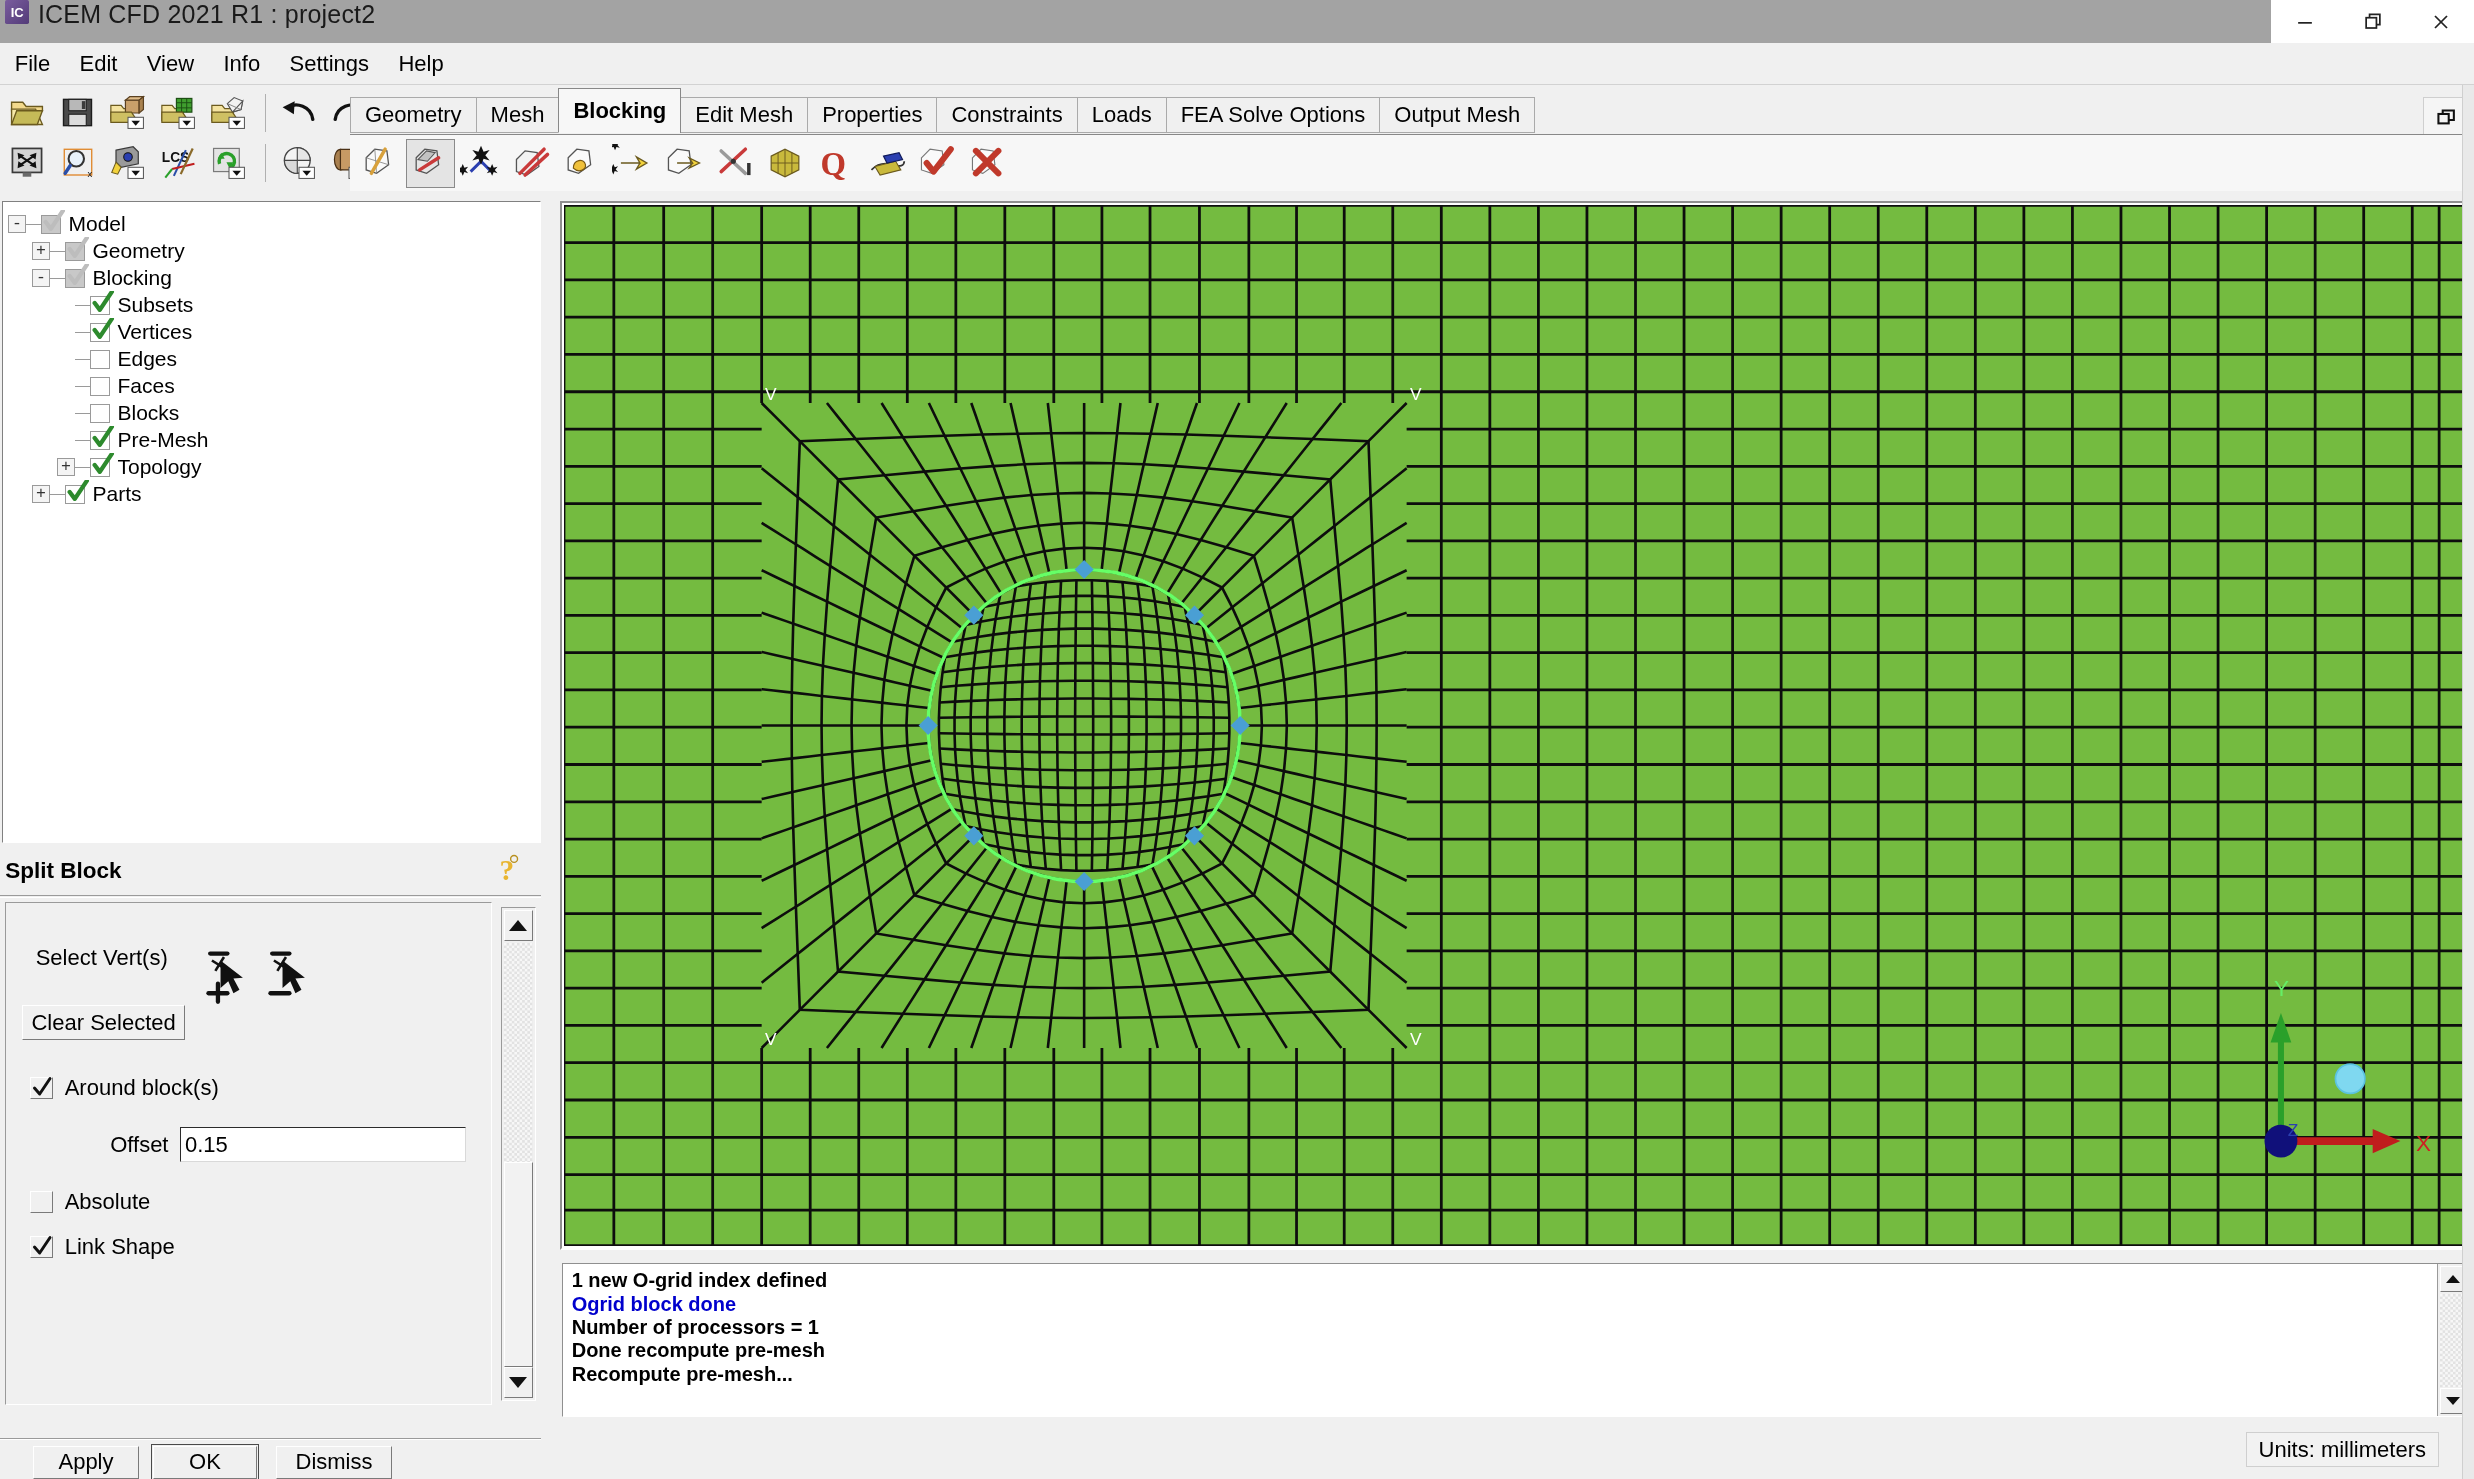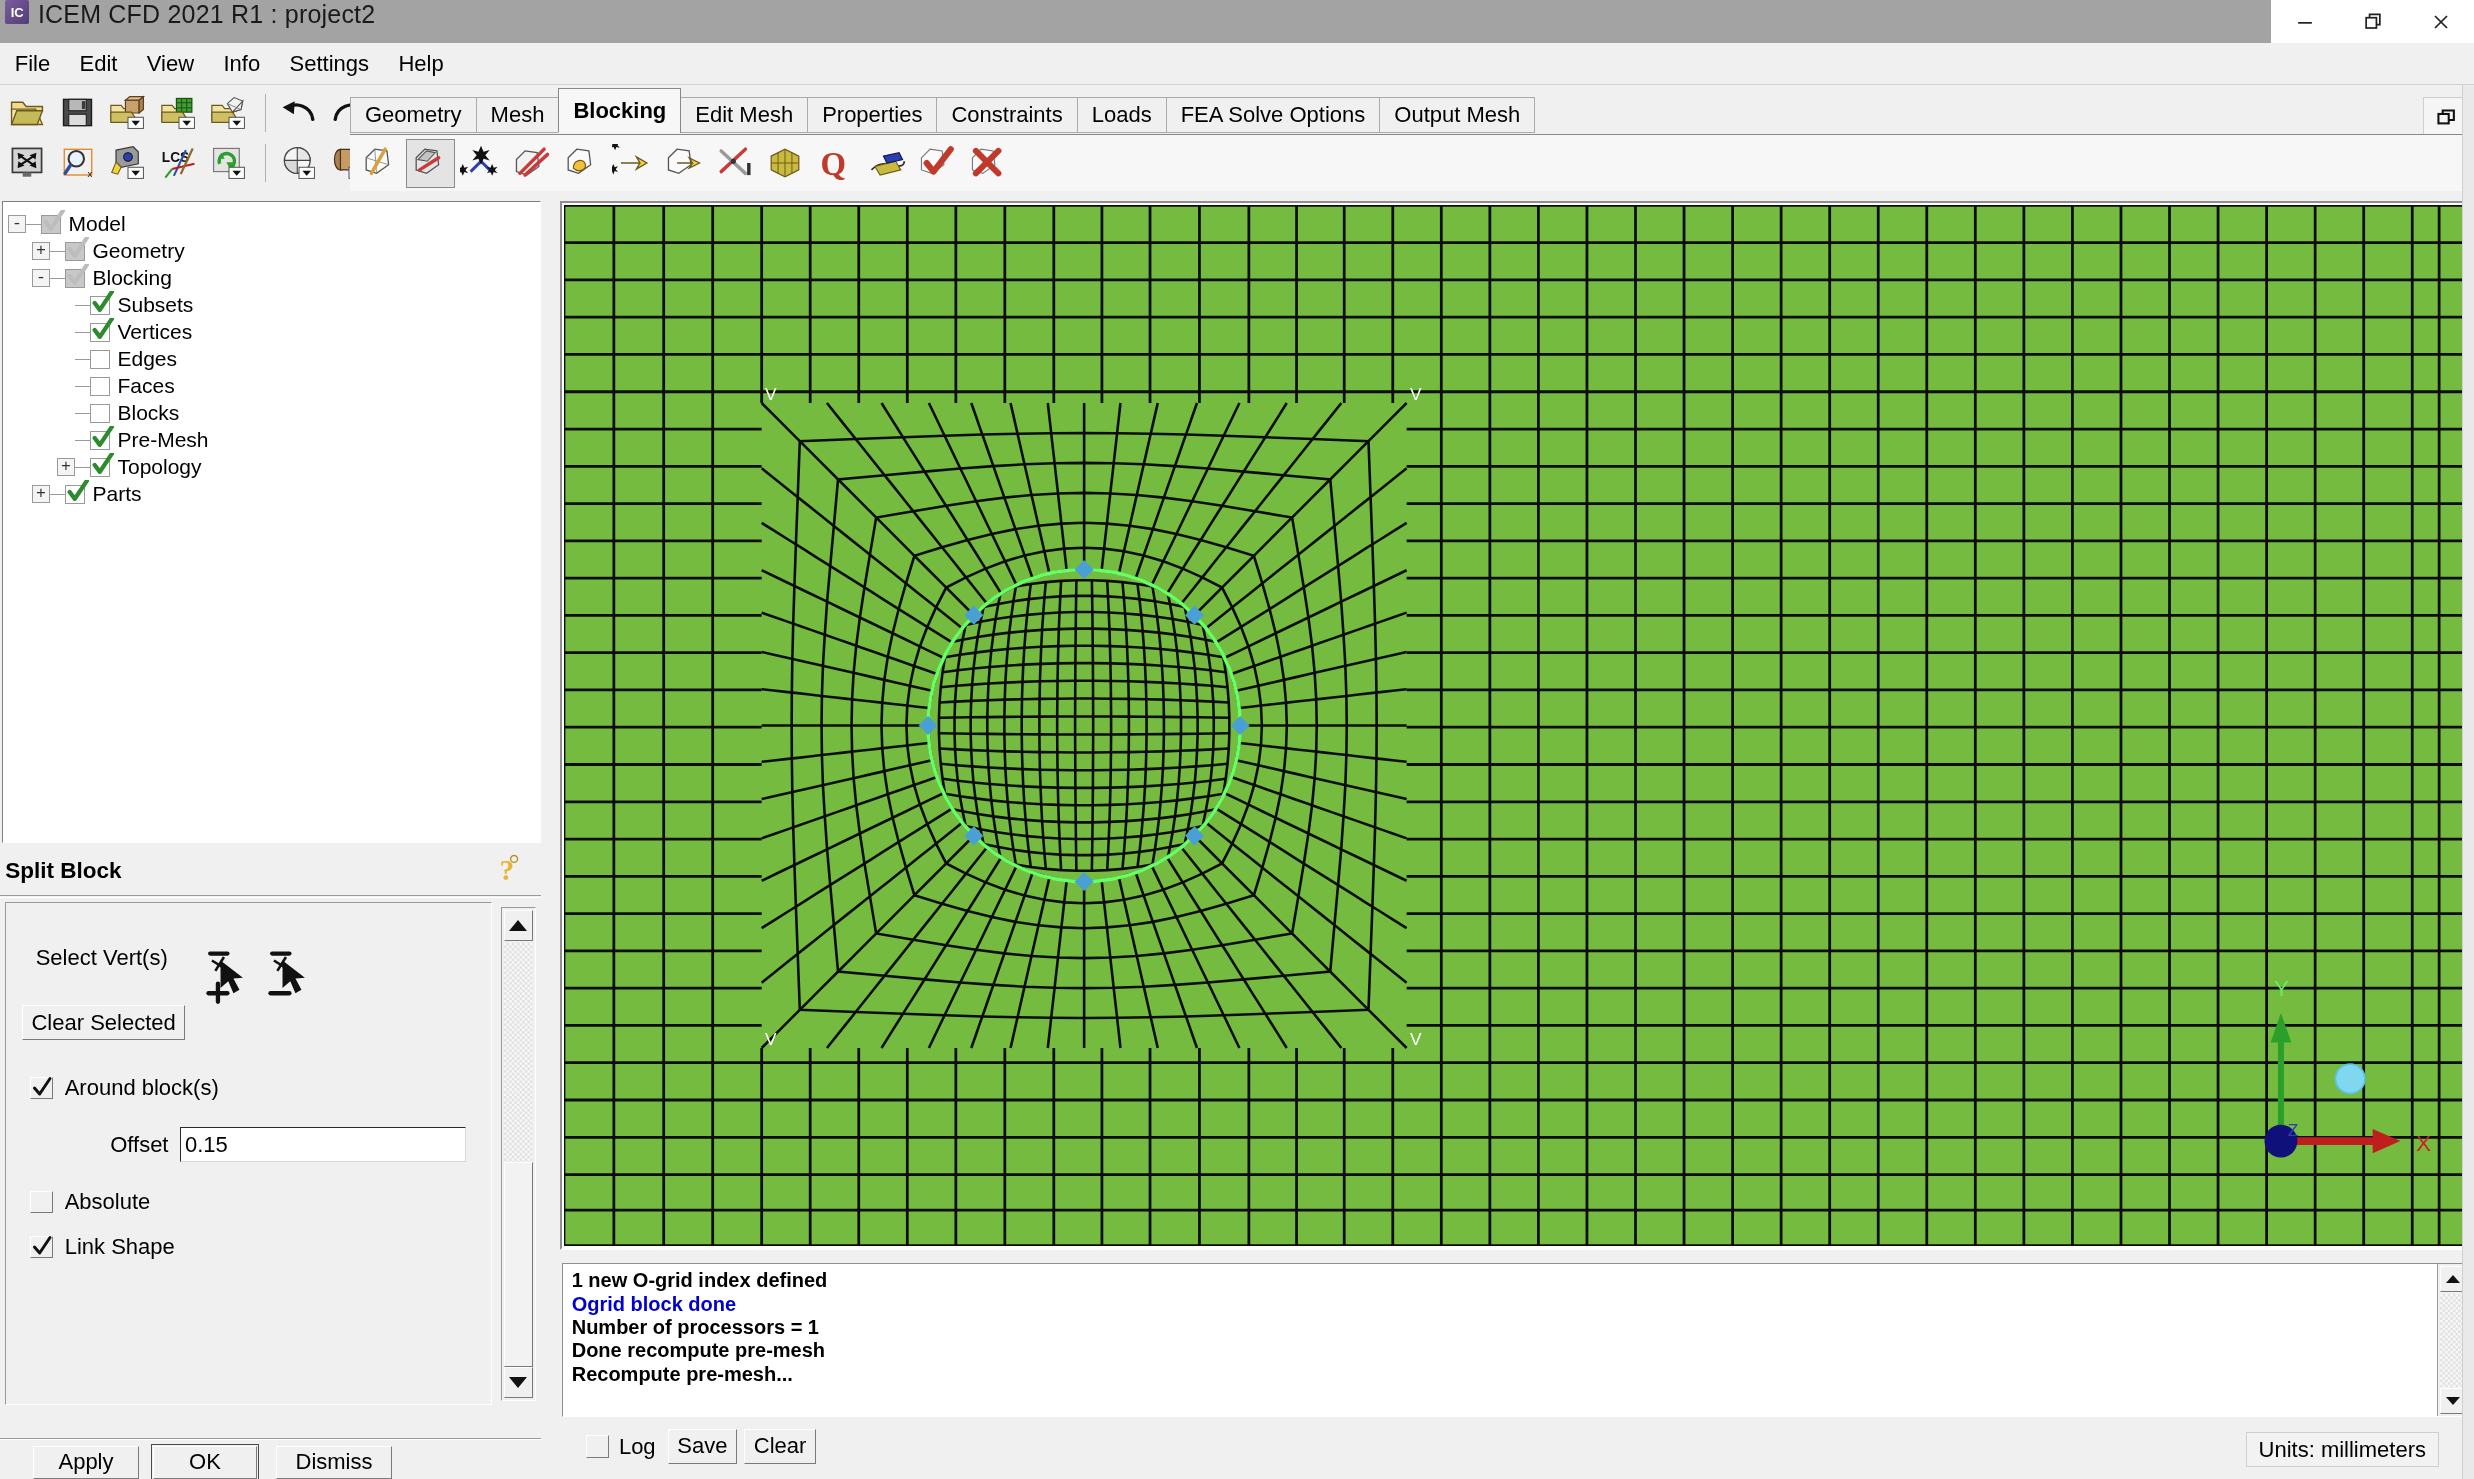--- a/index.html
+++ b/index.html
@@ -1045,23 +1045,17 @@
       <div class="sb-arrow up">
           <div class="tri up" style="border-left-width:7px;border-right-width:7px;border-bottom-width:8.7px;"></div>
         </div>
       <div class="sb-track"></div>
       <div class="sb-arrow down">
           <div class="tri down" style="border-left-width:7px;border-right-width:7px;border-top-width:8.7px;"></div>
         </div>
     </div>
   </div>
 
-  <div class="log-bottom">
-    <div class="sqcheck"></div>
-    <div class="ctext">Log</div>
-    <div class="lbtn">Save</div>
-    <div class="lbtn">Clear</div>
-  </div>
 
   <div class="units-box">Units: millimeters</div>
   <div class="right-edge"></div>
 </div>
 
 
 </body></html>

